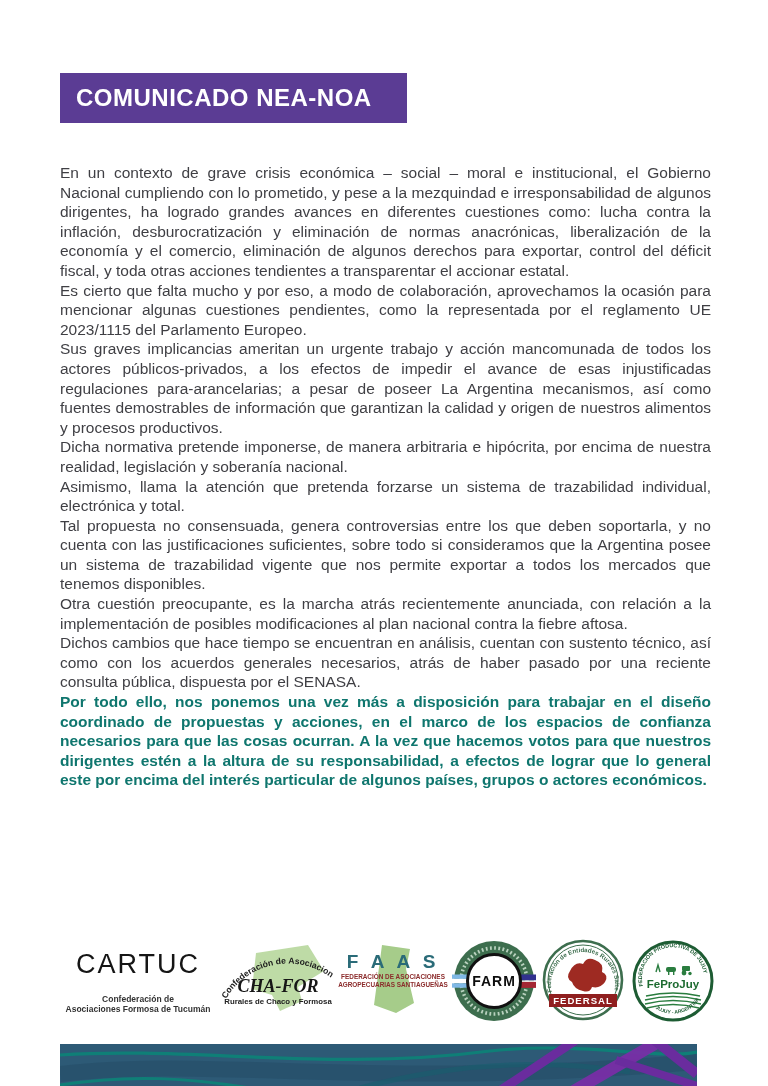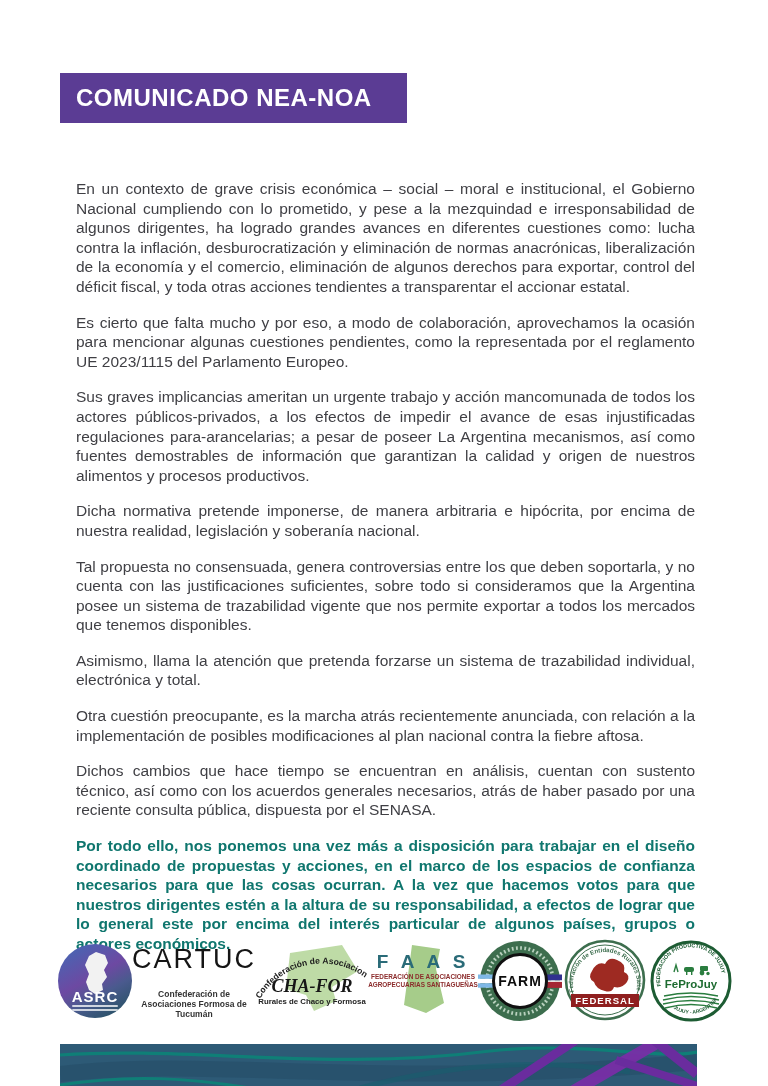--- a/index.html
+++ b/index.html
@@ -15,21 +15,21 @@
     padding-left:16px; font-size:24px; font-weight:bold; letter-spacing:.5px;
   }
   .subtitle {
     position:absolute; left:60px; top:115px; width:660px;
     color:#5b3c94; font-size:20px; font-weight:bold; letter-spacing:.2px;
   }
   .body-text {
     position:absolute; left:60px; top:163px; width:651px;
     color:#3f3f44; font-size:15.5px; line-height:19.6px; text-align:justify;
   }
-  .body-text p { margin:16px; }
+  .body-text p { margin:0; }
   .body-text p.bold { color:#0f766e; font-weight:bold; }
   .logo-row {
     position:absolute; left:58px; top:934px; width:658px; height:94px;
     display:flex; align-items:center; justify-content:space-between;
   }
   .logo { display:flex; flex-direction:column; align-items:center; justify-content:center; }
   
   .asrc-wrap { width:76px; }
   .asrc-circle {
     width:74px; height:74px; border-radius:50%;
@@ -57,41 +57,29 @@
   <div class="banner">
     <span>COMUNICADO NEA-NOA</span>
   </div>
 
 
   <div class="body-text">
     <p>En un contexto de grave crisis económica – social – moral e institucional, el Gobierno Nacional cumpliendo con lo prometido, y pese a la mezquindad e irresponsabilidad de algunos dirigentes, ha logrado grandes avances en diferentes cuestiones como: lucha contra la inflación, desburocratización y eliminación de normas anacrónicas, liberalización de la economía y el comercio, eliminación de algunos derechos para exportar, control del déficit fiscal, y toda otras acciones tendientes a transparentar el accionar estatal.</p>
     <p>Es cierto que falta mucho y por eso, a modo de colaboración, aprovechamos la ocasión para mencionar algunas cuestiones pendientes, como la representada por el reglamento UE 2023/1115 del Parlamento Europeo.</p>
     <p>Sus graves implicancias ameritan un urgente trabajo y acción mancomunada de todos los actores públicos-privados, a los efectos de impedir el avance de esas injustificadas regulaciones para-arancelarias; a pesar de poseer La Argentina mecanismos, así como fuentes demostrables de información que garantizan la calidad y origen de nuestros alimentos y procesos productivos.</p>
     <p>Dicha normativa pretende imponerse, de manera arbitraria e hipócrita, por encima de nuestra realidad, legislación y soberanía nacional.</p>
+    <p>Asimismo, llama la atención que pretenda forzarse un sistema de trazabilidad individual, electrónica y total.</p>
     <p>Tal propuesta no consensuada, genera controversias entre los que deben soportarla, y no cuenta con las justificaciones suficientes, sobre todo si consideramos que la Argentina posee un sistema de trazabilidad vigente que nos permite exportar a todos los mercados que tenemos disponibles.</p>
-    <p>Asimismo, llama la atención que pretenda forzarse un sistema de trazabilidad individual, electrónica y total.</p>
     <p>Otra cuestión preocupante, es la marcha atrás recientemente anunciada, con relación a la implementación de posibles modificaciones al plan nacional contra la fiebre aftosa.</p>
     <p>Dichos cambios que hace tiempo se encuentran en análisis, cuentan con sustento técnico, así como con los acuerdos generales necesarios, atrás de haber pasado por una reciente consulta pública, dispuesta por el SENASA.</p>
     <p class="bold">Por todo ello, nos ponemos una vez más a disposición para trabajar en el diseño coordinado de propuestas y acciones, en el marco de los espacios de confianza necesarios para que las cosas ocurran. A la vez que hacemos votos para que nuestros dirigentes estén a la altura de su responsabilidad, a efectos de lograr que lo general este por encima del interés particular de algunos países, grupos o actores económicos.</p>
   </div>
 
   <div class="logo-row">
 
-    <div class="logo asrc-wrap">
-      <div class="asrc-circle">
-        <svg width="74" height="74" viewBox="0 0 74 74">
-          <path d="M38,8 L47,11 L50,19 L46,26 L49,33 L44,40 L45,46 L37,50 L31,46 L28,38 L31,30 L27,21 L31,12 Z" fill="#f2f2f2"></path>
-        </svg>
-        <div class="asrc-abbr">ASRC</div>
-        <div class="asrc-tiny">
-            <div></div>
-            <div></div>
-          </div>
-      </div>
-    </div>
 
     <div class="logo cartuc-wrap">
       <div class="cartuc-name">CARTUC</div>
       <div class="cartuc-cap1">Confederación de</div>
       <div class="cartuc-cap2">Asociaciones Formosa de Tucumán</div>
     </div>
 
     <div class="logo">
       <svg width="112" height="88" viewBox="0 0 112 88">
         <path d="M34,16 L86,8 L102,34 L76,50 L80,64 L58,74 L50,58 L30,52 Z" fill="#b7d79c" opacity="0.9"></path>

